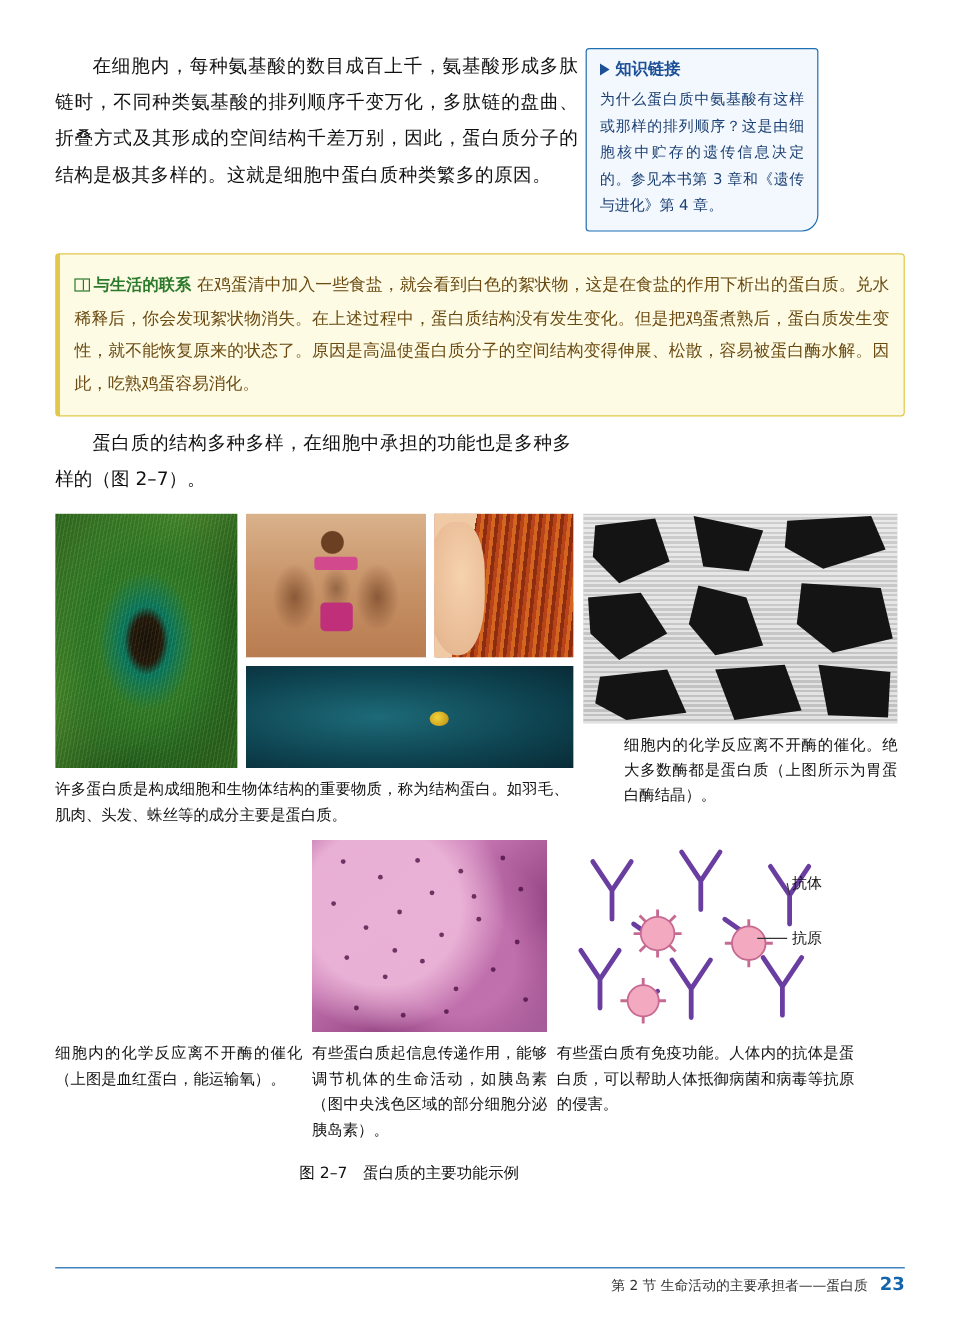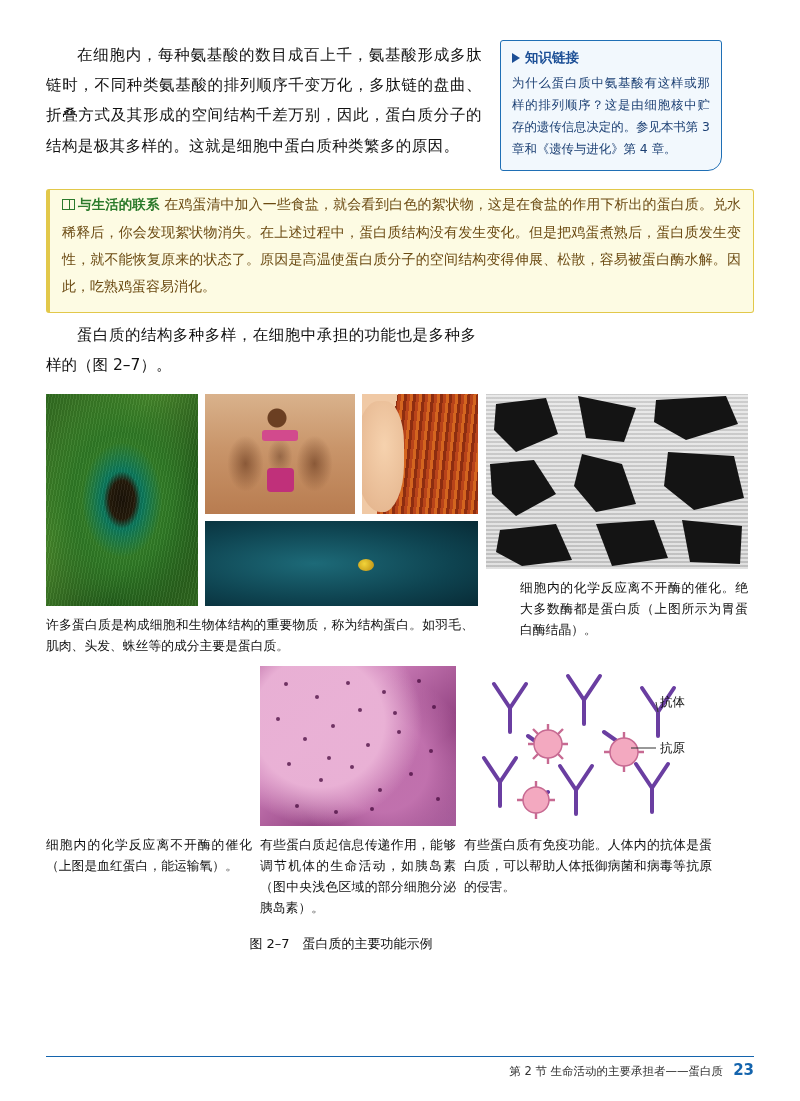--- a/index.html
+++ b/index.html
@@ -17,35 +17,35 @@
   .page {
     position: relative;
     width: 800px;
     height: 1101px;
     padding: 40px 46px 0 46px;
   }
 
   
   .top-row {
     display: flex;
-    gap: 18px;
+    gap: 6px;
     align-items: flex-start;
   }
   .intro-text {
     width: 436px;
     font-size: 15.5px;
     line-height: 1.95;
     text-align: justify;
     letter-spacing: 0.4px;
     font-family: "DejaVu Sans", "Liberation Sans", sans-serif;
   }
   .intro-text p { margin: 0; text-indent: 2em; }
 
   .knowledge-box {
-    width: 222px;
+    width: 194px;
     border: 1.5px solid #1f6fb5;
     border-radius: 3px 3px 14px 3px;
     background: #f2f8fd;
     padding: 8px 11px 10px 11px;
     position: relative;
   }
   .knowledge-title {
     color: #1c4f96;
     font-weight: bold;
     font-size: 13.5px;
@@ -71,21 +71,21 @@
   }
   .knowledge-body p { margin: 0; }
 
   
   .life-box {
     margin-top: 18px;
     border: 1.4px solid #e2c84a;
     border-left: 4px solid #e2c84a;
     background: #fdfbe3;
     border-radius: 3px;
-    padding: 1px 12px 11px 12px;
+    padding: 13px 12px 11px 12px;
     position: relative;
   }
   .life-inner {
     font-size: 14px;
     line-height: 1.95;
     color: #6b4a12;
     text-align: justify;
     font-family: "DejaVu Serif", "Liberation Serif", serif;
   }
   .life-label {

